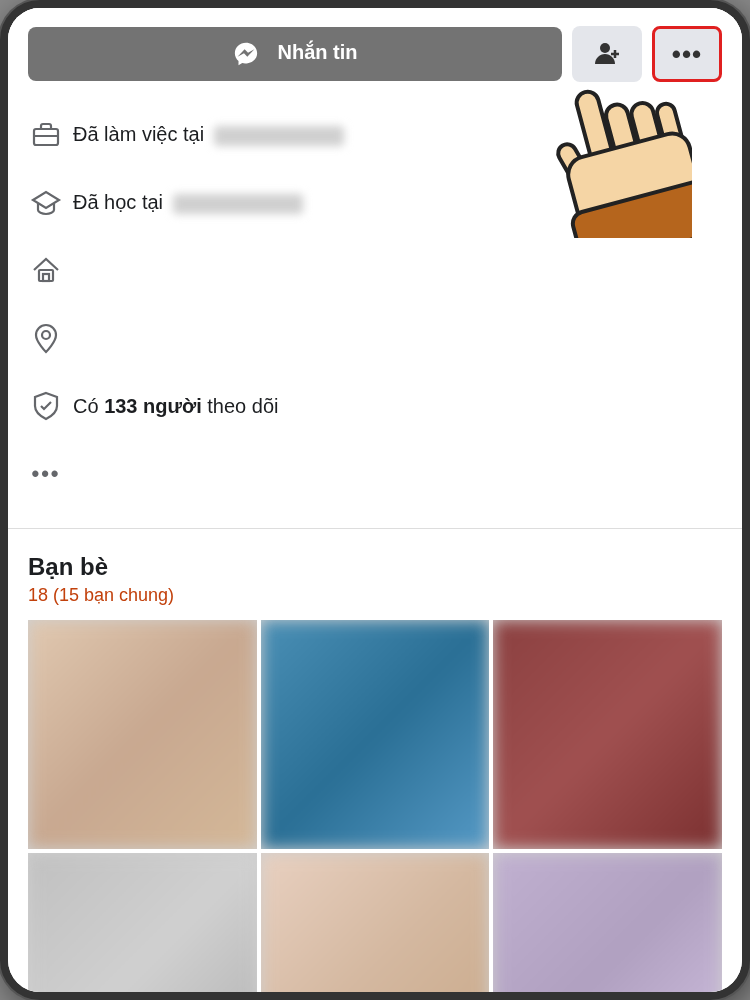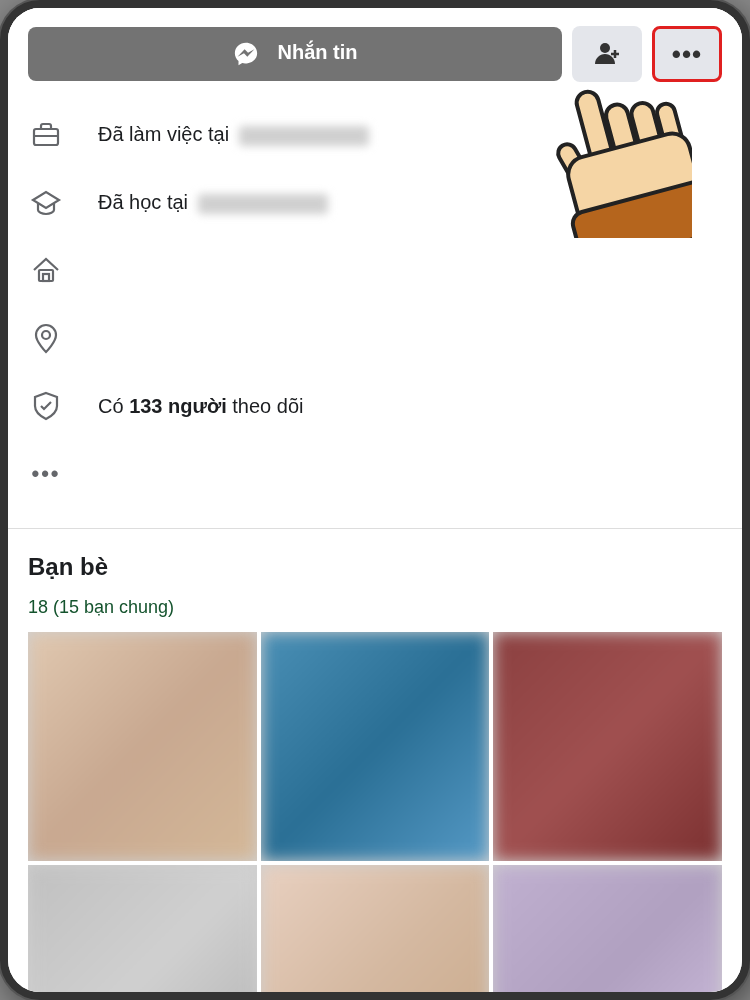--- a/index.html
+++ b/index.html
@@ -105,21 +105,21 @@
 
     
     .info-section {
       padding: 4px 20px 10px 20px;
     }
 
     .info-item {
       display: flex;
       align-items: center;
       padding: 16px 0;
-      gap: 34px;
+      gap: 9px;
       border-bottom: none;
     }
 
     .info-icon {
       width: 36px;
       height: 36px;
       display: flex;
       align-items: center;
       justify-content: center;
       flex-shrink: 0;
@@ -155,26 +155,26 @@
 
     
     .friends-section {
       padding: 14px 20px 0 20px;
     }
 
     .friends-title {
       font-size: 24px;
       font-weight: 700;
       color: #1c1e21;
-      margin-bottom: 16px;
+      margin-bottom: 4px;
     }
 
     .friends-count {
       font-size: 18px;
-      color: #14532d;
+      color: #c2410c;
       margin-bottom: 14px;
     }
 
     
     .friends-grid {
       display: grid;
       grid-template-columns: repeat(3, 1fr);
       gap: 4px;
     }
 

